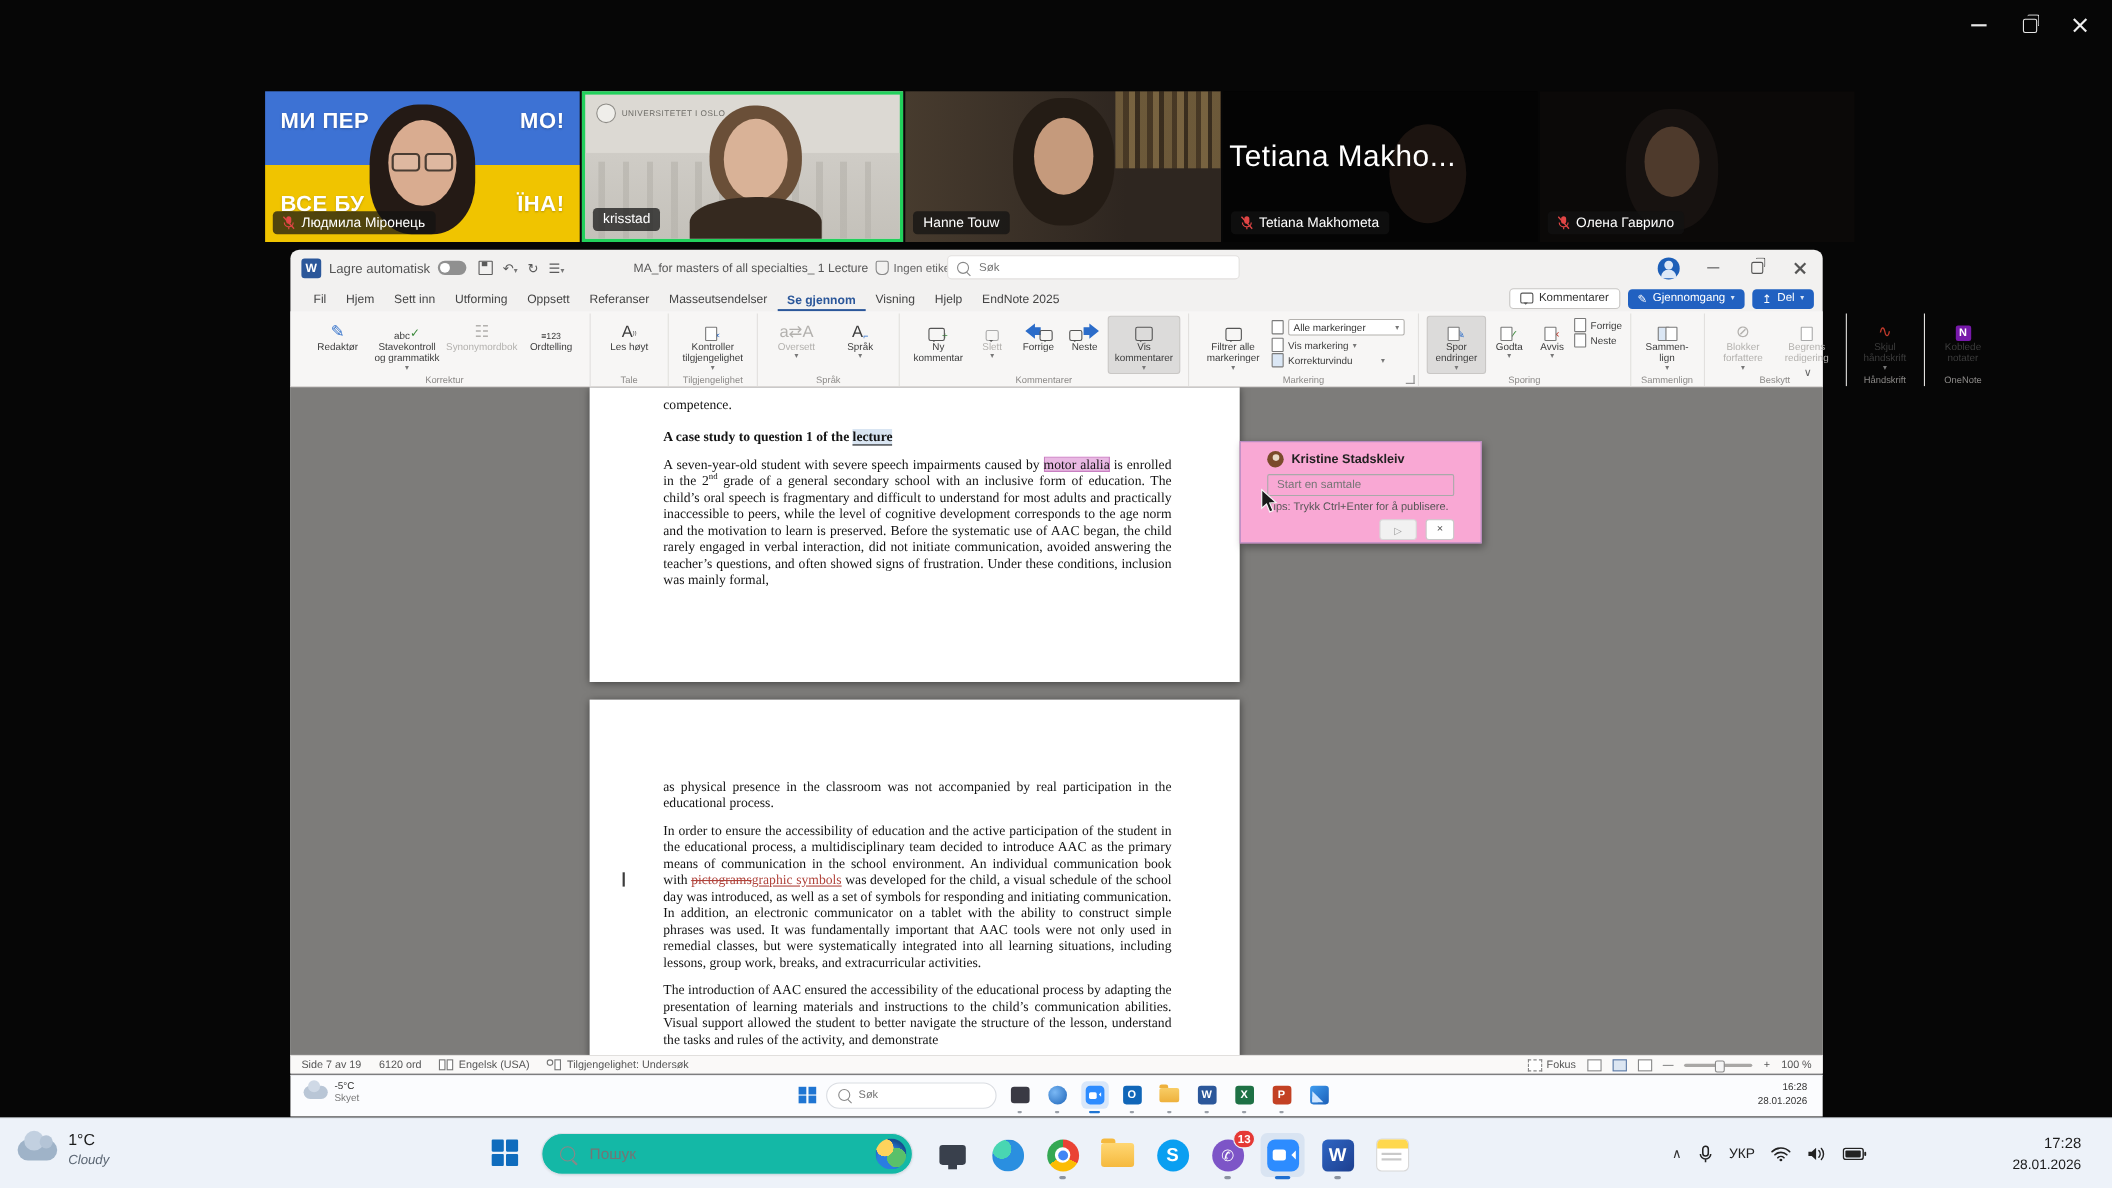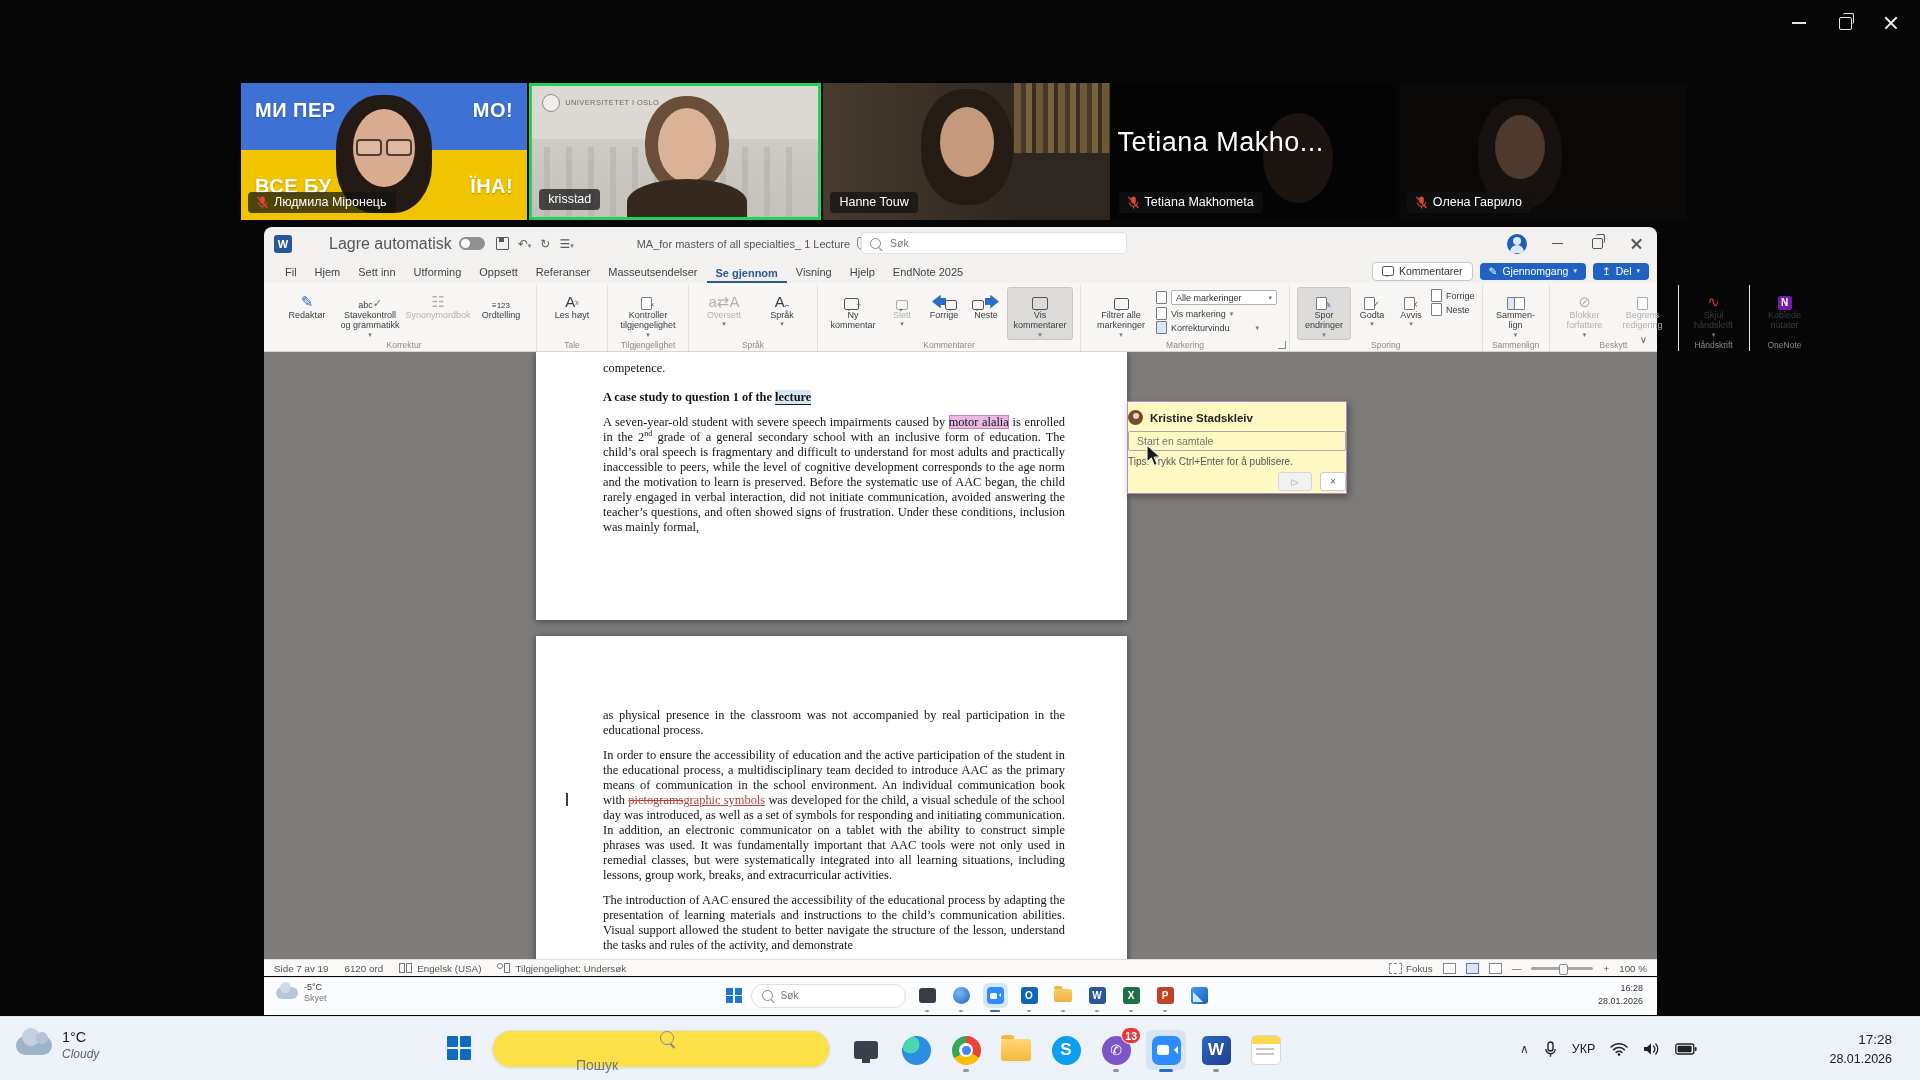--- a/index.html
+++ b/index.html
@@ -57,21 +57,21 @@
   .t5 .faint{left:65%;top:30px;width:70px;height:90px;transform:translateX(-50%);background:#1c1410;z-index:1;}
   
   .t6{background:#0b0908;}
   .t6 .hair{left:42%;top:16px;width:84px;height:110px;transform:translateX(-50%);background:#171210;border-radius:46%;z-index:2;}
   .t6 .face{left:42%;top:32px;width:50px;height:64px;transform:translateX(-50%);background:#4e3a2c;z-index:3;}
 
   
   .word{position:absolute;left:264px;top:227px;width:1393px;height:749px;background:#f2f1f0;display:flex;flex-direction:column;border-radius:8px 8px 0 0;font-size:11px;color:#333;}
   .wtitle{height:33px;display:flex;align-items:center;padding:0 0 0 10px;gap:7px;position:relative;flex:none;}
   .wlogo{width:18px;height:18px;background:#2b579a;border-radius:3px;color:#fff;font-weight:bold;display:flex;align-items:center;justify-content:center;font-size:11px;flex:none;}
-  .autosave{font-size:16px;color:#555;margin-left:30px;}
+  .autosave{font-size:12px;color:#555;}
   .tog{width:26px;height:13px;border-radius:7px;background:#909090;position:relative;flex:none;}
   .tog:before{content:'';position:absolute;left:2px;top:2px;width:9px;height:9px;border-radius:50%;background:#fff;}
   .qat{display:flex;align-items:center;gap:9px;color:#5a5a5a;font-size:12px;margin-left:4px;}
   .flop{width:11px;height:11px;border:1.5px solid #5a5a5a;border-radius:1px;position:relative;}
   .flop:before{content:'';position:absolute;left:2px;top:0;width:5px;height:4px;background:#5a5a5a;}
   .caret{font-size:7px;color:#777;}
   .dtitle{margin-left:56px;font-size:11px;color:#555;white-space:nowrap;}
   .dlabel{display:flex;align-items:center;gap:4px;font-size:10.5px;color:#666;white-space:nowrap;}
   .shield{width:10px;height:11px;border:1.2px solid #888;border-radius:2px 2px 5px 5px;}
   .wsearch{position:absolute;left:597px;top:5px;width:266px;height:22px;background:#fff;border:1px solid #e2e0de;border-radius:4px;display:flex;align-items:center;padding:0 8px;gap:7px;box-sizing:border-box;}
@@ -124,21 +124,21 @@
   .p2 .inner{padding:72px 62px 0 67px;}
   .dochead{font-weight:bold;text-align:left;margin:14px 0 10px;}
   .doclink{border-bottom:1.2px solid #1a1a1a;background:#d9e5f2;}
   .hl{background:#e9b8e3;box-shadow:0 0 0 1px #c77fc0 inset;}
   .tdel{color:#b0443c;text-decoration:line-through;}
   .tins{color:#b0443c;text-decoration:underline;}
   .dpara{margin:0 0 10px;}
   sup.nd{font-size:8px;vertical-align:super;line-height:0;}
   .chgbar{position:absolute;left:30px;top:157px;width:1.6px;height:13px;background:#3c3c3c;}
 
-  .ccard{position:absolute;left:863px;top:49px;width:220px;height:93px;background:#fef9c3;border:1px solid #b48ac2;box-shadow:2px 3px 7px rgba(0,0,0,.35);padding:8px 0;box-sizing:border-box;}
+  .ccard{position:absolute;left:863px;top:49px;width:220px;height:93px;background:#f9a8d4;border:1px solid #b48ac2;box-shadow:2px 3px 7px rgba(0,0,0,.35);padding:8px 24px;box-sizing:border-box;}
   .crow1{display:flex;align-items:center;gap:7px;}
   .cavatar{width:15px;height:15px;border-radius:50%;background:#7a4a2a;position:relative;flex:none;}
   .cavatar:before{content:'';position:absolute;left:4.5px;top:2.5px;width:6px;height:6px;border-radius:50%;background:#e9d9c8;}
   .cname{font-size:11.5px;font-weight:bold;color:#222;}
   .cinput{margin-top:6px;height:18px;border:1px solid #a9a9a9;border-radius:2px;display:flex;align-items:center;padding:0 6px;}
   .cinput input{border:none;outline:none;width:100%;font-size:10.5px;color:#444;background:transparent;font-family:"Liberation Sans",sans-serif;}
   .ctip{font-size:10px;color:#555;margin-top:5px;}
   .cbtns{display:flex;justify-content:flex-end;gap:8px;margin-top:5px;}
   .csend{width:32px;height:17px;background:#f1f1f1;border:1px solid #d6d6d6;border-radius:3px;display:flex;align-items:center;justify-content:center;color:#9a9a9a;font-size:9px;}
   .cclose{width:24px;height:17px;background:#fff;border:1px solid #c9c9c9;border-radius:3px;display:flex;align-items:center;justify-content:center;color:#555;font-size:10px;}
@@ -187,21 +187,21 @@
   .hweather{position:absolute;left:16px;top:11px;display:flex;align-items:center;gap:10px;}
   .cloud-h{width:36px;height:19px;background:#9fb3c8;border-radius:12px;position:relative;}
   .cloud-h:before{content:'';position:absolute;left:6px;top:-8px;width:18px;height:18px;border-radius:50%;background:#c2d0e0;}
   .cloud-h:after{content:'';position:absolute;right:4px;top:-4px;width:12px;height:12px;border-radius:50%;background:#b4c4d6;}
   .hwcol{line-height:1.3;}
   .hwcol .t{font-size:14.5px;color:#1c1c1c;}
   .hwcol .c{font-size:12px;color:#5a6572;font-style:italic;}
   .hstart{position:absolute;left:447px;top:19px;}
   .winlogo.big{grid-template-columns:11px 11px;grid-template-rows:11px 11px;gap:2px;}
   .winlogo.big i{background:#0f6cbd;border-radius:1px;}
-  .hsearch{position:absolute;left:492px;top:13px;width:338px;height:38px;background:#fde047;border:1px solid #dde1e8;border-radius:19px;display:flex;align-items:center;gap:11px;padding:0 5px 0 16px;box-sizing:border-box;box-shadow:0 1px 2px rgba(0,0,0,.07);flex-direction:column;}
+  .hsearch{position:absolute;left:492px;top:13px;width:338px;height:38px;background:#14b8a6;border:1px solid #dde1e8;border-radius:19px;display:flex;align-items:center;gap:11px;padding:0 5px 0 16px;box-sizing:border-box;box-shadow:0 1px 2px rgba(0,0,0,.07);}
   .mag.big{width:12px;height:12px;border-width:1.7px;}
   .mag.big:before{left:10.5px;top:10.5px;width:6px;height:1.7px;}
   .hsearch input{border:none;outline:none;flex:1;font-size:14px;color:#444;background:transparent;font-family:"Liberation Sans",sans-serif;}
   .bing{width:28px;height:28px;border-radius:50%;background:radial-gradient(circle at 30% 30%,#ffd35c 0 28%,transparent 29%),radial-gradient(circle at 68% 62%,#59c06a 0 34%,transparent 35%),radial-gradient(circle at 42% 66%,#2a7de1 0 40%,#174f91 70%);flex:none;}
   .hicons{position:absolute;left:846px;top:13px;display:flex;gap:10px;}
   .hicon{width:40px;height:40px;border-radius:6px;display:flex;align-items:center;justify-content:center;position:relative;}
   .hicon.run:after{content:'';position:absolute;bottom:-2px;left:50%;transform:translateX(-50%);width:6px;height:3px;border-radius:2px;background:#8b93a0;}
   .hicon.zactive{background:#d9e4f2;}
   .hicon.zactive:after{width:14px;background:#1f6fd0;}
   .hi-mon{width:24px;height:18px;background:#39404c;border-radius:3px;position:relative;}

